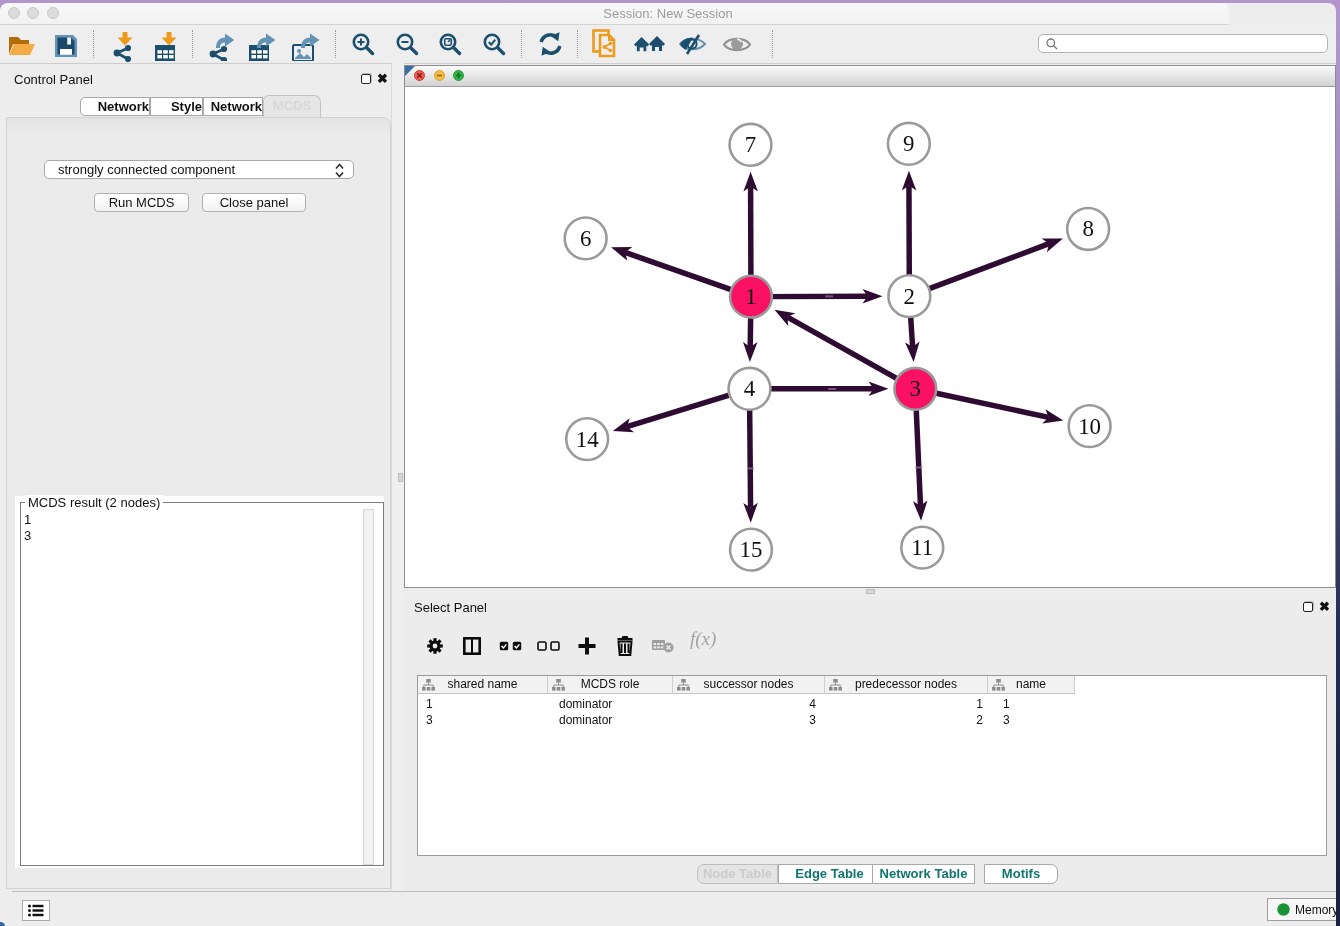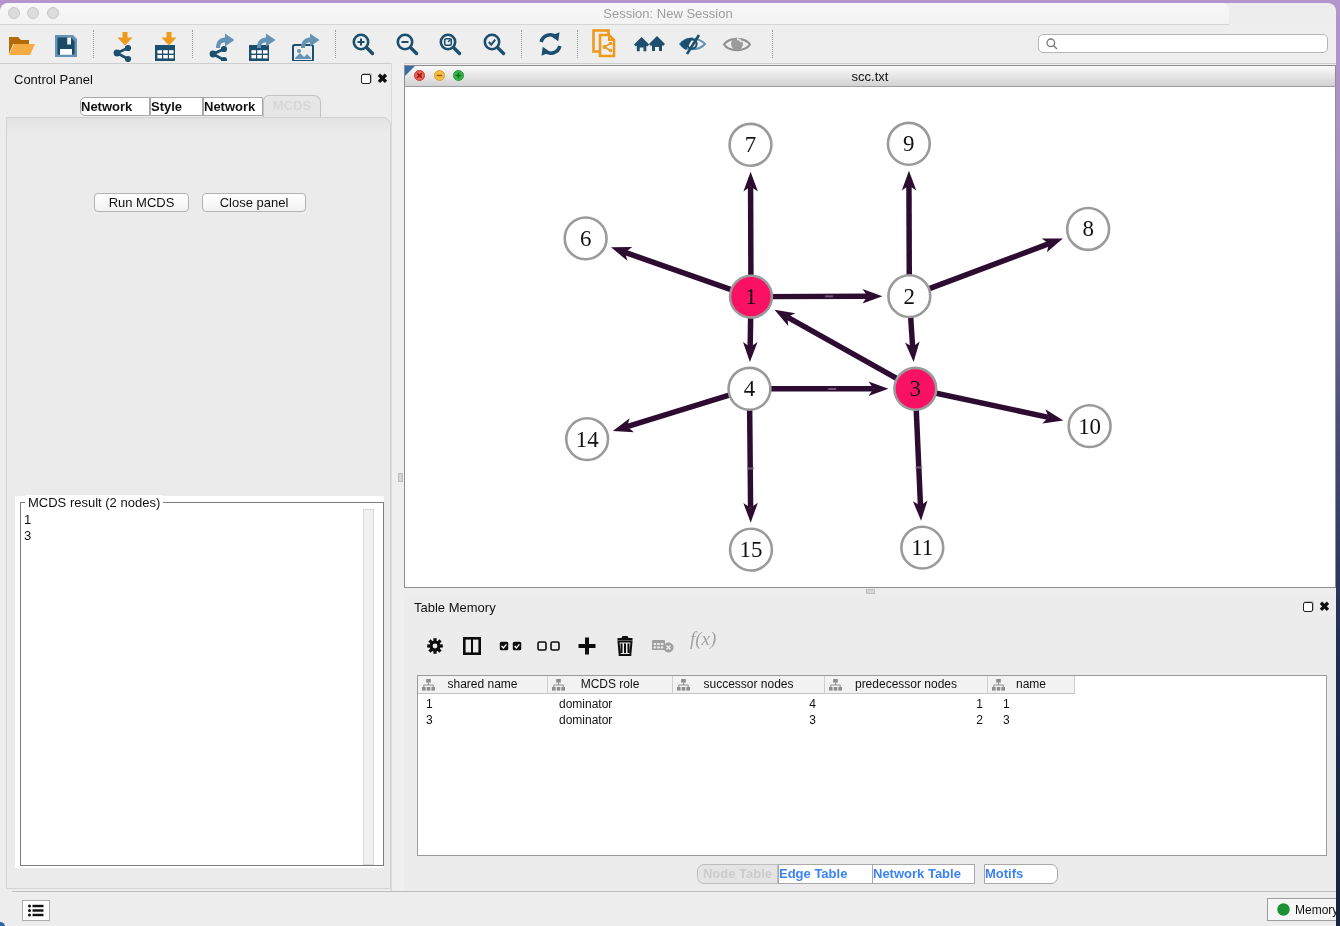--- a/index.html
+++ b/index.html
@@ -9,21 +9,21 @@
 .tl { position:absolute; top:4px; width:12px; height:12px; border-radius:50%; background:#dcdcdc; border:1px solid #c8c8c8; }
 .title { position:absolute; top:3px; left:0; width:1336px; text-align:center; font-size:13px; color:#9c9c9c; }
 .toolbar { position:absolute; left:0; top:22px; width:1336px; height:39px; background:#eeeeee; border-bottom:1px solid #cdcdcd; }
 .tbsep { position:absolute; top:5px; height:28px; width:0; border-left:1px dotted #999; }
 .tbi { position:absolute; top:0; }
 .search { position:absolute; left:1038px; top:9px; width:290px; height:19px; background:#fff; border:1px solid #b5b5b5; border-radius:5px; }
 
 .cptitle { position:absolute; left:14px; top:69px; font-size:13px; color:#111; }
 .paneltop-sq { position:absolute; width:10px; height:10px; border:1.5px solid #222; border-radius:2px; background:#fff; box-shadow:1px -1px 0 #bbb; }
 .paneltop-x { position:absolute; font-size:13px; font-weight:bold; color:#111; }
-.tab { position:absolute; top:94px; height:19px; background:#fff; border:1px solid #a8a8a8; font-size:13px; font-weight:bold; color:#111; text-align:left; line-height:17px; }
+.tab { position:absolute; top:94px; height:19px; background:#fff; border:1px solid #a8a8a8; font-size:13px; font-weight:bold; color:#111; text-align:right; line-height:17px; }
 .tabsel { position:absolute; top:92px; height:24px; background:#e6e6e6; border:1px solid #c2c2c2; border-bottom:none; border-radius:6px 7px 0 0; font-size:13px; font-weight:bold; color:#d8d8d8; text-align:center; line-height:20px; }
 .cpcontent { position:absolute; left:6px; top:114px; width:385px; height:772px; background:linear-gradient(#e3e3e3 0px,#ebebeb 16px,#ebebeb 100%); border:1px solid #d2d2d2; border-radius:0 8px 0 0; }
 .optlabel { position:absolute; left:0; top:134px; width:397px; text-align:center; font-size:13px; color:#1a1a1a; }
 .combo { position:absolute; left:44px; top:157px; width:310px; height:19px; background:#fff; border:1px solid #a9a9a9; border-radius:5px; font-size:13px; color:#111; line-height:17px; padding-left:13px; }
 .btn { position:absolute; top:190px; height:19px; background:linear-gradient(#ffffff,#f2f2f2); border:1px solid #b2b2b2; border-radius:4px; font-size:13px; color:#111; text-align:center; line-height:17px; }
 .reswhite { position:absolute; left:15px; top:493px; width:369px; height:372px; background:#fff; }
 .fieldset { position:absolute; left:20px; top:499px; width:364px; height:364px; border:1px solid #7d7d7d; }
 .legend { position:absolute; left:25px; top:492px; font-size:13px; color:#111; background:#fff; padding:0 3px; }
 .restext { position:absolute; left:24px; top:509px; font-size:13px; color:#111; line-height:16px; }
 .scrollv { position:absolute; left:363px; top:506px; width:11px; height:356px; background:#f1f1f1; border:1px solid #d8d8d8; }
@@ -38,21 +38,21 @@
 .ititletext { position:absolute; left:0; top:3px; width:930px; text-align:center; font-size:13px; color:#111; }
 .light { position:absolute; top:4px; width:11px; height:11px; border-radius:50%; }
 .canvas { position:absolute; left:0; top:21px; width:930px; height:500px; background:#fff; overflow:hidden; }
 
 .tpanel { position:absolute; left:404px; top:593px; width:932px; height:295px; background:#ececec; }
 .tptitle { position:absolute; left:10px; top:4px; font-size:13px; color:#111; }
 .ttool { position:absolute; left:0; top:27px; width:932px; height:48px; }
 .tblbox { position:absolute; left:13px; top:79px; width:910px; height:181px; background:#fff; border:1px solid #9b9b9b; }
 .th { position:absolute; top:0; height:18px; background:#f2f2f2; border-right:1px solid #cfcfcf; border-bottom:1px solid #c4c4c4; font-size:12px; color:#111; text-align:center; line-height:17px; }
 .td { position:absolute; font-size:12px; color:#111; height:16px; line-height:16px; }
-.btab { position:absolute; top:268px; height:20px; background:#fff; border:1px solid #a8a8a8; font-size:13px; font-weight:bold; color:#3b82f6; line-height:18px; }
+.btab { position:absolute; top:268px; height:20px; background:#fff; border:1px solid #a8a8a8; font-size:13px; font-weight:bold; color:#0f766e; text-align:center; line-height:18px; }
 .btabsel { position:absolute; top:268px; height:20px; background:#e4e4e4; border:1px solid #bdbdbd; border-radius:7px 0 0 7px; font-size:13px; font-weight:bold; color:#cccccc; text-align:center; line-height:18px; }
 
 .status { position:absolute; left:12px; top:888px; width:1336px; height:35px; background:#ededed; border-top:1px solid #bcbcbc; }
 .sbtn { position:absolute; left:10px; top:8px; width:28px; height:21px; background:#fcfcfc; border:1px solid #ababab; }
 .membtn { position:absolute; left:1255px; top:6px; width:74px; height:23px; background:#f6f6f6; border:1px solid #9e9e9e; font-size:12px; color:#111; }
 </style></head>
 <body>
 <div class="win">
  <div class="titlebar">
   <div class="tl" style="left:8px"></div>
@@ -208,37 +208,41 @@
  </div>
 
  <div class="cptitle">Control Panel</div>
  <div class="paneltop-sq" style="left:361px;top:71px"></div>
  <div class="paneltop-x" style="left:377px;top:68px">✖</div>
  <div class="tab" style="left:80px;width:70px;border-radius:5px 0 0 5px">Network</div>
  <div class="tab" style="left:150px;width:53px">Style</div>
  <div class="tab" style="left:203px;width:60px">Network</div>
  <div class="tabsel" style="left:263px;width:58px">MCDS</div>
  <div class="cpcontent"></div>
+ <div class="combo">strongly connected component
+   <svg width="11" height="15" style="position:absolute;right:8px;top:2px" viewBox="0 0 11 15">
+        <path d="M2,5.5 L5.5,1.5 L9,5.5 M2,9.5 L5.5,13.5 L9,9.5" fill="none" stroke="#333" stroke-width="1.7"></path>
+      </svg>
+ </div>
  <div class="btn" style="left:94px;width:95px">Run MCDS</div>
  <div class="btn" style="left:202px;width:104px">Close panel</div>
  <div class="reswhite"></div>
  <div class="fieldset"></div>
  <div class="legend">MCDS result (2 nodes)</div>
  <div class="restext">1<br>3</div>
  <div class="scrollv"></div>
 
  <div class="vsplit"></div>
  <div class="vthumb"></div>
 
  <div class="iframe">
   <svg width="10" height="10" style="position:absolute;left:0;top:0;z-index:5" viewBox="0 0 10 10">
         <path d="M0,0 L10,0 L0,10 Z" fill="#3b6ea5"></path>
       </svg>
   <div class="ititle"></div>
-  <div class="ititletext">scc.txt</div>
   <div class="light" style="left:9px;background:#ee6055;border:1px solid #ce3b32">
         <svg width="9" height="9" viewBox="0 0 9 9" style="position:absolute;left:0;top:0">
           <path d="M2.2,2.2 L6.8,6.8 M6.8,2.2 L2.2,6.8" stroke="#8f1a12" stroke-width="1.6"></path>
         </svg>
       </div>
   <div class="light" style="left:29px;background:#f5bd40;border:1px solid #d6a037">
         <svg width="9" height="9" viewBox="0 0 9 9" style="position:absolute;left:0;top:0">
           <path d="M1.8,4.5 L7.2,4.5" stroke="#96611a" stroke-width="1.7"></path>
         </svg>
       </div>
@@ -314,21 +318,21 @@
             <rect x="510.5" y="381" width="7" height="2"></rect>
           </g>
 
    </svg>
   </div>
  </div>
  <div class="hsplit"></div>
  <div class="hthumb"></div>
 
  <div class="tpanel">
-  <div class="tptitle">Table Memory</div>
+  <div class="tptitle">Select Panel</div>
   <div class="paneltop-sq" style="left:899px;top:6px"></div>
   <div class="paneltop-x" style="left:915px;top:3px">✖</div>
   <div class="ttool">
 <svg style="position:absolute;left:22px;top:14px" width="18" height="18" viewBox="0 0 18 18">
           <g fill="#0d0d0d">
             <circle cx="9" cy="9" r="5.5"></circle>
             <g stroke="#0d0d0d" stroke-width="3.2">
               <line x1="9" y1="9" x2="9" y2="1.2" transform="rotate(0 9 9)"></line>
               <line x1="9" y1="9" x2="9" y2="1.2" transform="rotate(45 9 9)"></line>
               <line x1="9" y1="9" x2="9" y2="1.2" transform="rotate(90 9 9)"></line>

